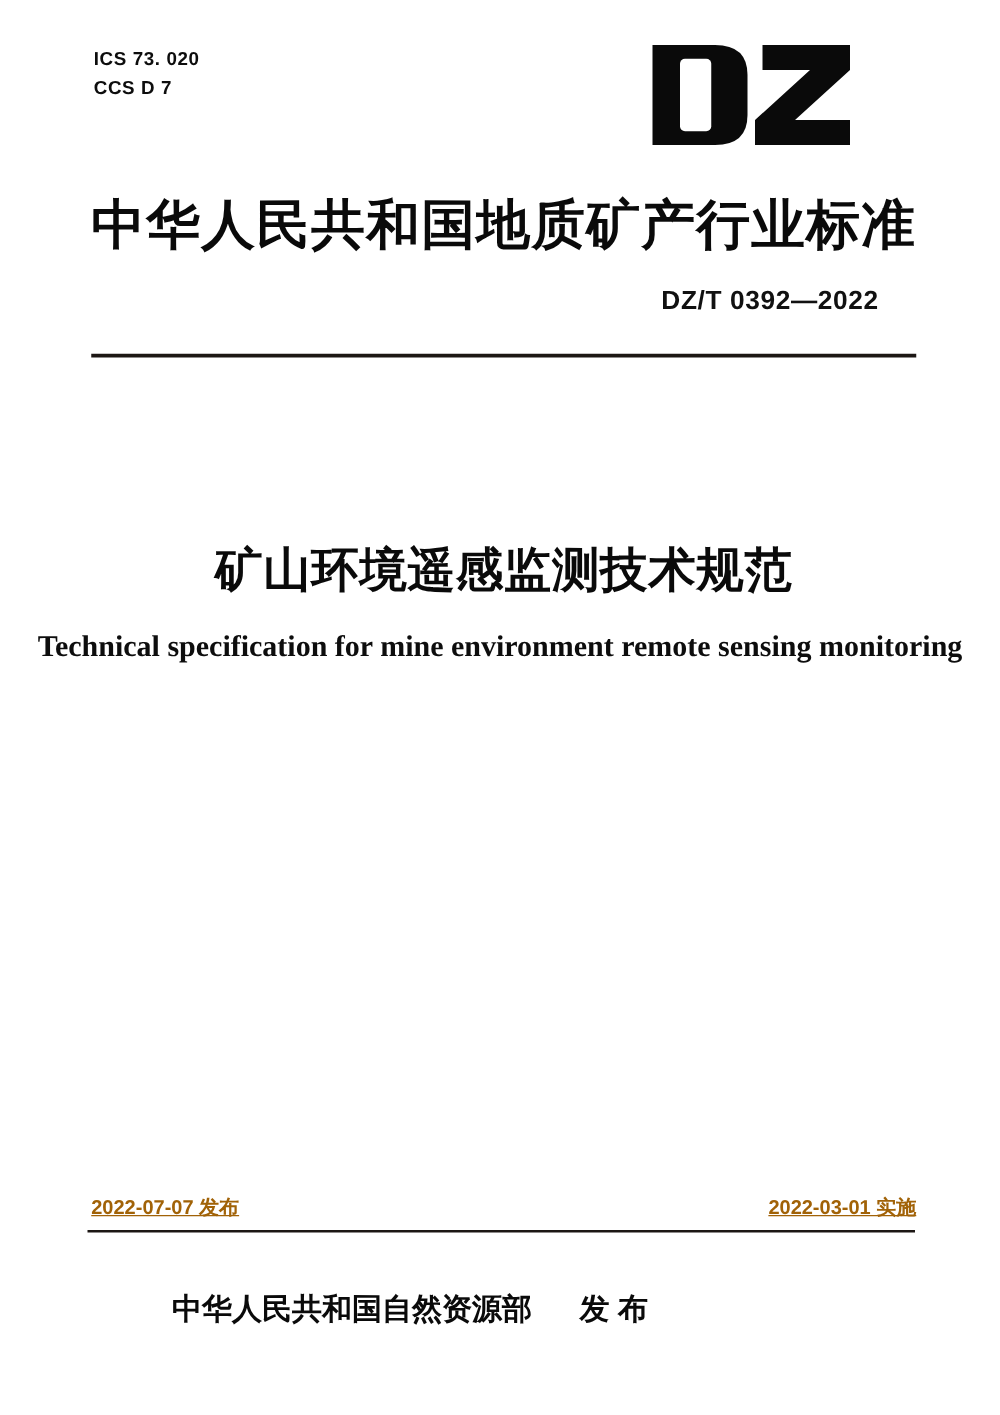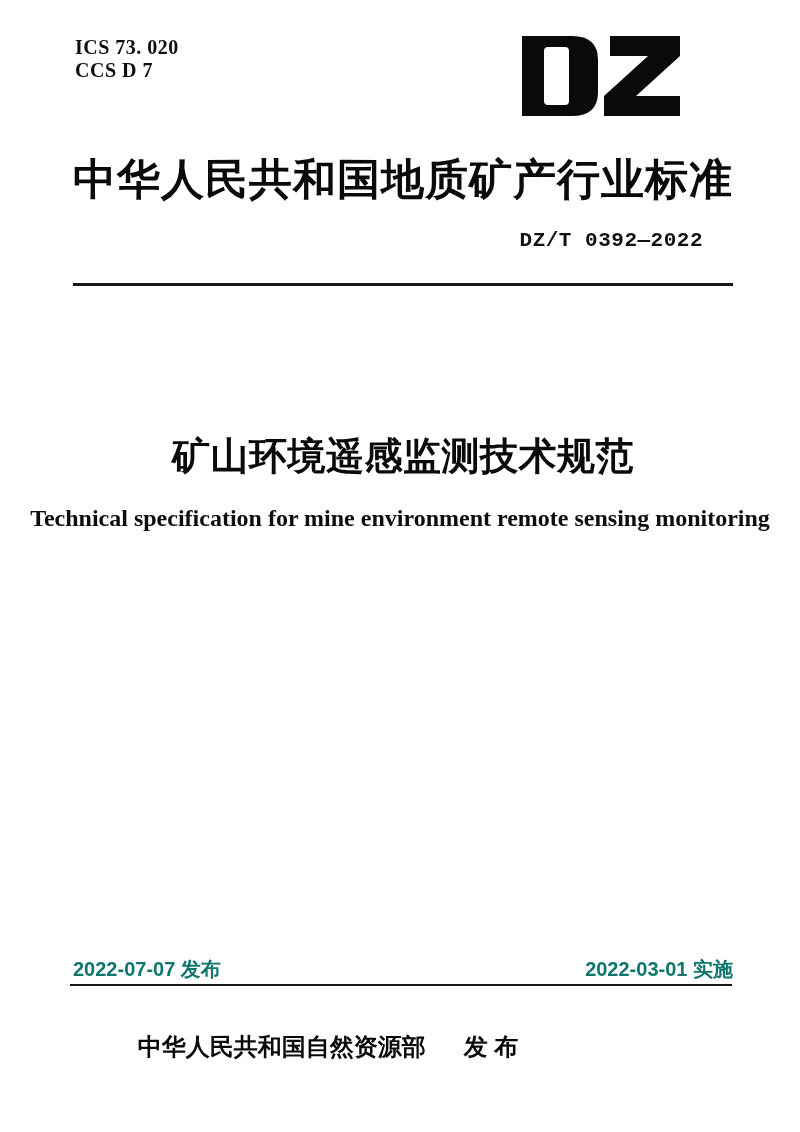--- a/index.html
+++ b/index.html
@@ -12,42 +12,42 @@
   }
   .page {
     position: relative;
     width: 800px; height: 1132px;
     background: #ffffff;
     overflow: hidden;
   }
   
   .ics-block {
     position: absolute; left: 75px; top: 36px;
-    font-family: Liberation Serif, serif;
-    font-weight: bold; font-size: 20px; line-height: 23px;
+    font-family: Liberation Sans, sans-serif;
+    font-weight: bold; font-size: 15px; line-height: 23px;
     letter-spacing: 0.5px;
   }
   
   .dz-logo {
     position: absolute; left: 521px; top: 36px;
     width: 162px; height: 80px;
   }
   .dz-logo svg { display: block; width: 100%; height: 100%; }
   
   .std-category {
     position: absolute; left: 3px; top: 151px; width: 800px;
     text-align: center;
     font-size: 43px; font-weight: bold;
     letter-spacing: 1px; white-space: nowrap;
     color: #0a0a0a;
   }
   
   .std-number {
     position: absolute; right: 97px; top: 229px;
-    font-family: Liberation Mono, monospace;
+    font-family: Liberation Sans, sans-serif;
     font-weight: bold; font-size: 21px;
     letter-spacing: 0.5px;
     color: #111;
   }
   
   .rule-top {
     position: absolute; left: 73px; top: 283px;
     width: 660px; height: 3px; background: #1c1714;
   }
   .rule-bottom {
@@ -66,22 +66,23 @@
     position: absolute; left: 0; top: 505px; width: 800px;
     text-align: center;
     font-family: "Liberation Serif", serif;
     font-weight: bold; font-size: 24px;
     color: #0d0d0d;
   }
   
   .date-row {
     position: absolute; left: 73px; top: 956px; width: 660px;
     display: flex; justify-content: space-between; align-items: baseline;
-    font-size: 20px; font-weight: bold;
-    color: #0f766e;
+    font-size: 16px; font-weight: bold;
+    color: #a16207;
+    text-decoration: underline;
   }
   
   .publisher-row {
     position: absolute; left: 0; top: 1031px; width: 656px;
     display: flex; justify-content: center; align-items: baseline;
     column-gap: 38px;
     font-size: 24px; font-weight: bold;
     white-space: pre;
     color: #0a0a0a;
   }

